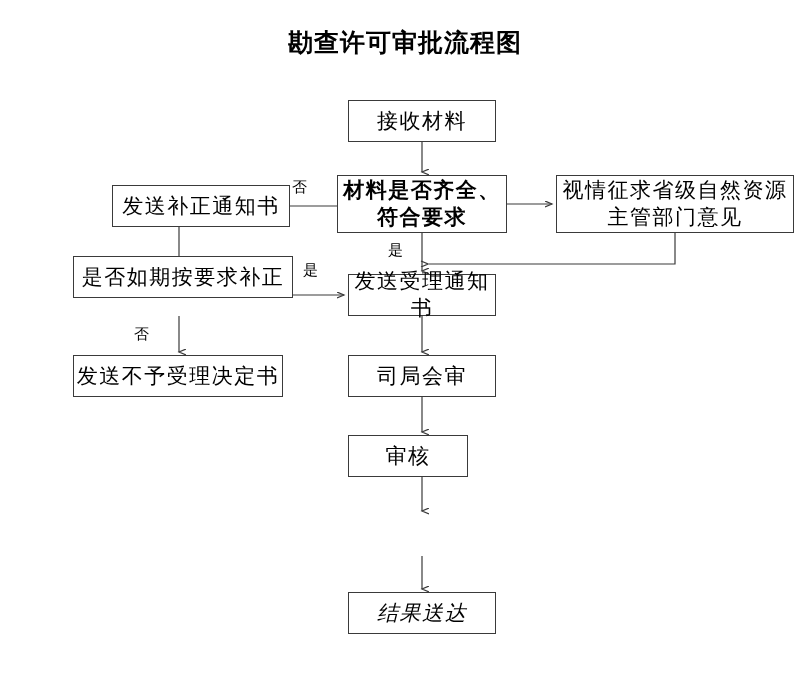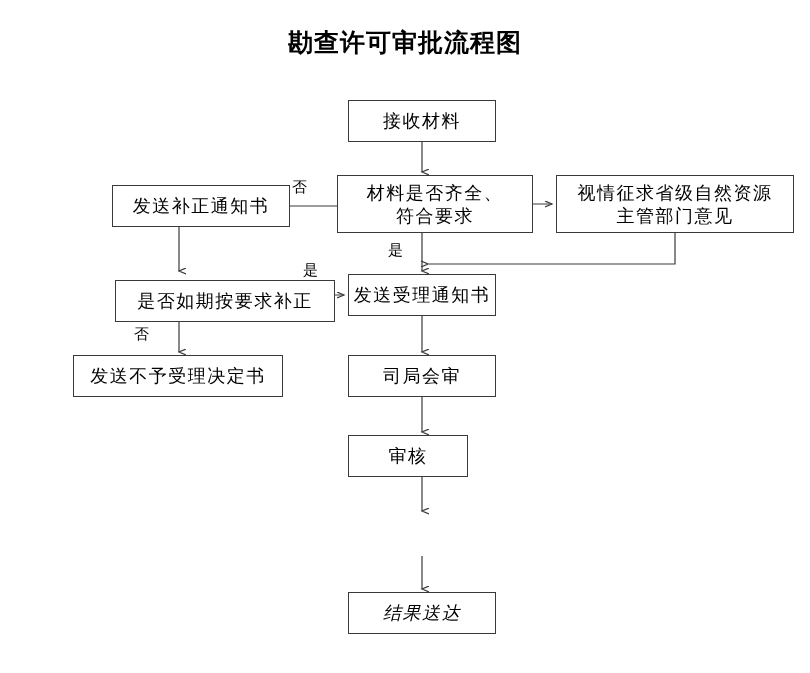--- a/index.html
+++ b/index.html
@@ -35,21 +35,21 @@
   .node {
     position: absolute;
     box-sizing: border-box;
     border: 1px solid #3a3a3a;
     background: #ffffff;
     color: #000;
     display: flex;
     align-items: center;
     justify-content: center;
     text-align: center;
-    font-size: 18px;
+    font-size: 21px;
     line-height: 1.28;
     letter-spacing: 1.5px;
     white-space: pre-line;
     font-family: "DejaVu Sans", "Liberation Sans", sans-serif;
     z-index: 2;
   }
   .edge-label {
     position: absolute;
     font-size: 15px;
     color: #000;
@@ -109,26 +109,26 @@
 
       <line x1="422" y1="397" x2="422" y2="432" marker-end="url(#arrow-down)"></line>
 
       <line x1="422" y1="477" x2="422" y2="511" marker-end="url(#arrow-down)"></line>
 
       <line x1="422" y1="556" x2="422" y2="589" marker-end="url(#arrow-down)"></line>
     </g>
   </svg>
 
   <div class="node" style="left: 348px; top: 100px; width: 148px; height: 42px;">接收材料</div>
-  <div class="node" style="left: 337px; top: 175px; width: 196px; height: 58px;">材料是否齐全、
+  <div class="node" style="left: 337px; top: 175px; width: 170px; height: 58px; font-weight: bold;">材料是否齐全、
 符合要求</div>
   <div class="node" style="left: 90px; top: 185px; width: 178px; height: 42px; margin-left: 22px;">发送补正通知书</div>
   <div class="node" style="left: 556px; top: 175px; width: 238px; height: 58px;">视情征求省级自然资源
 主管部门意见</div>
-  <div class="node" style="left: 73px; top: 280px; width: 220px; height: 42px; margin-left: 42px;">是否如期按要求补正</div>
+  <div class="node" style="left: 73px; top: 256px; width: 220px; height: 42px;">是否如期按要求补正</div>
   <div class="node" style="left: 348px; top: 274px; width: 148px; height: 42px;">发送受理通知书</div>
   <div class="node" style="left: 73px; top: 355px; width: 210px; height: 42px;">发送不予受理决定书</div>
   <div class="node" style="left: 348px; top: 355px; width: 148px; height: 42px;">司局会审</div>
   <div class="node" style="left: 348px; top: 435px; width: 120px; height: 42px;">审核</div>
   <div class="node" style="left: 348px; top: 592px; width: 148px; height: 42px; font-style: italic;">结果送达</div>
 
   <div class="edge-label" style="left: 292px; top: 180px;">否</div>
   <div class="edge-label" style="left: 388px; top: 243px;">是</div>
   <div class="edge-label" style="left: 303px; top: 263px;">是</div>
   <div class="edge-label" style="left: 134px; top: 327px;">否</div>

